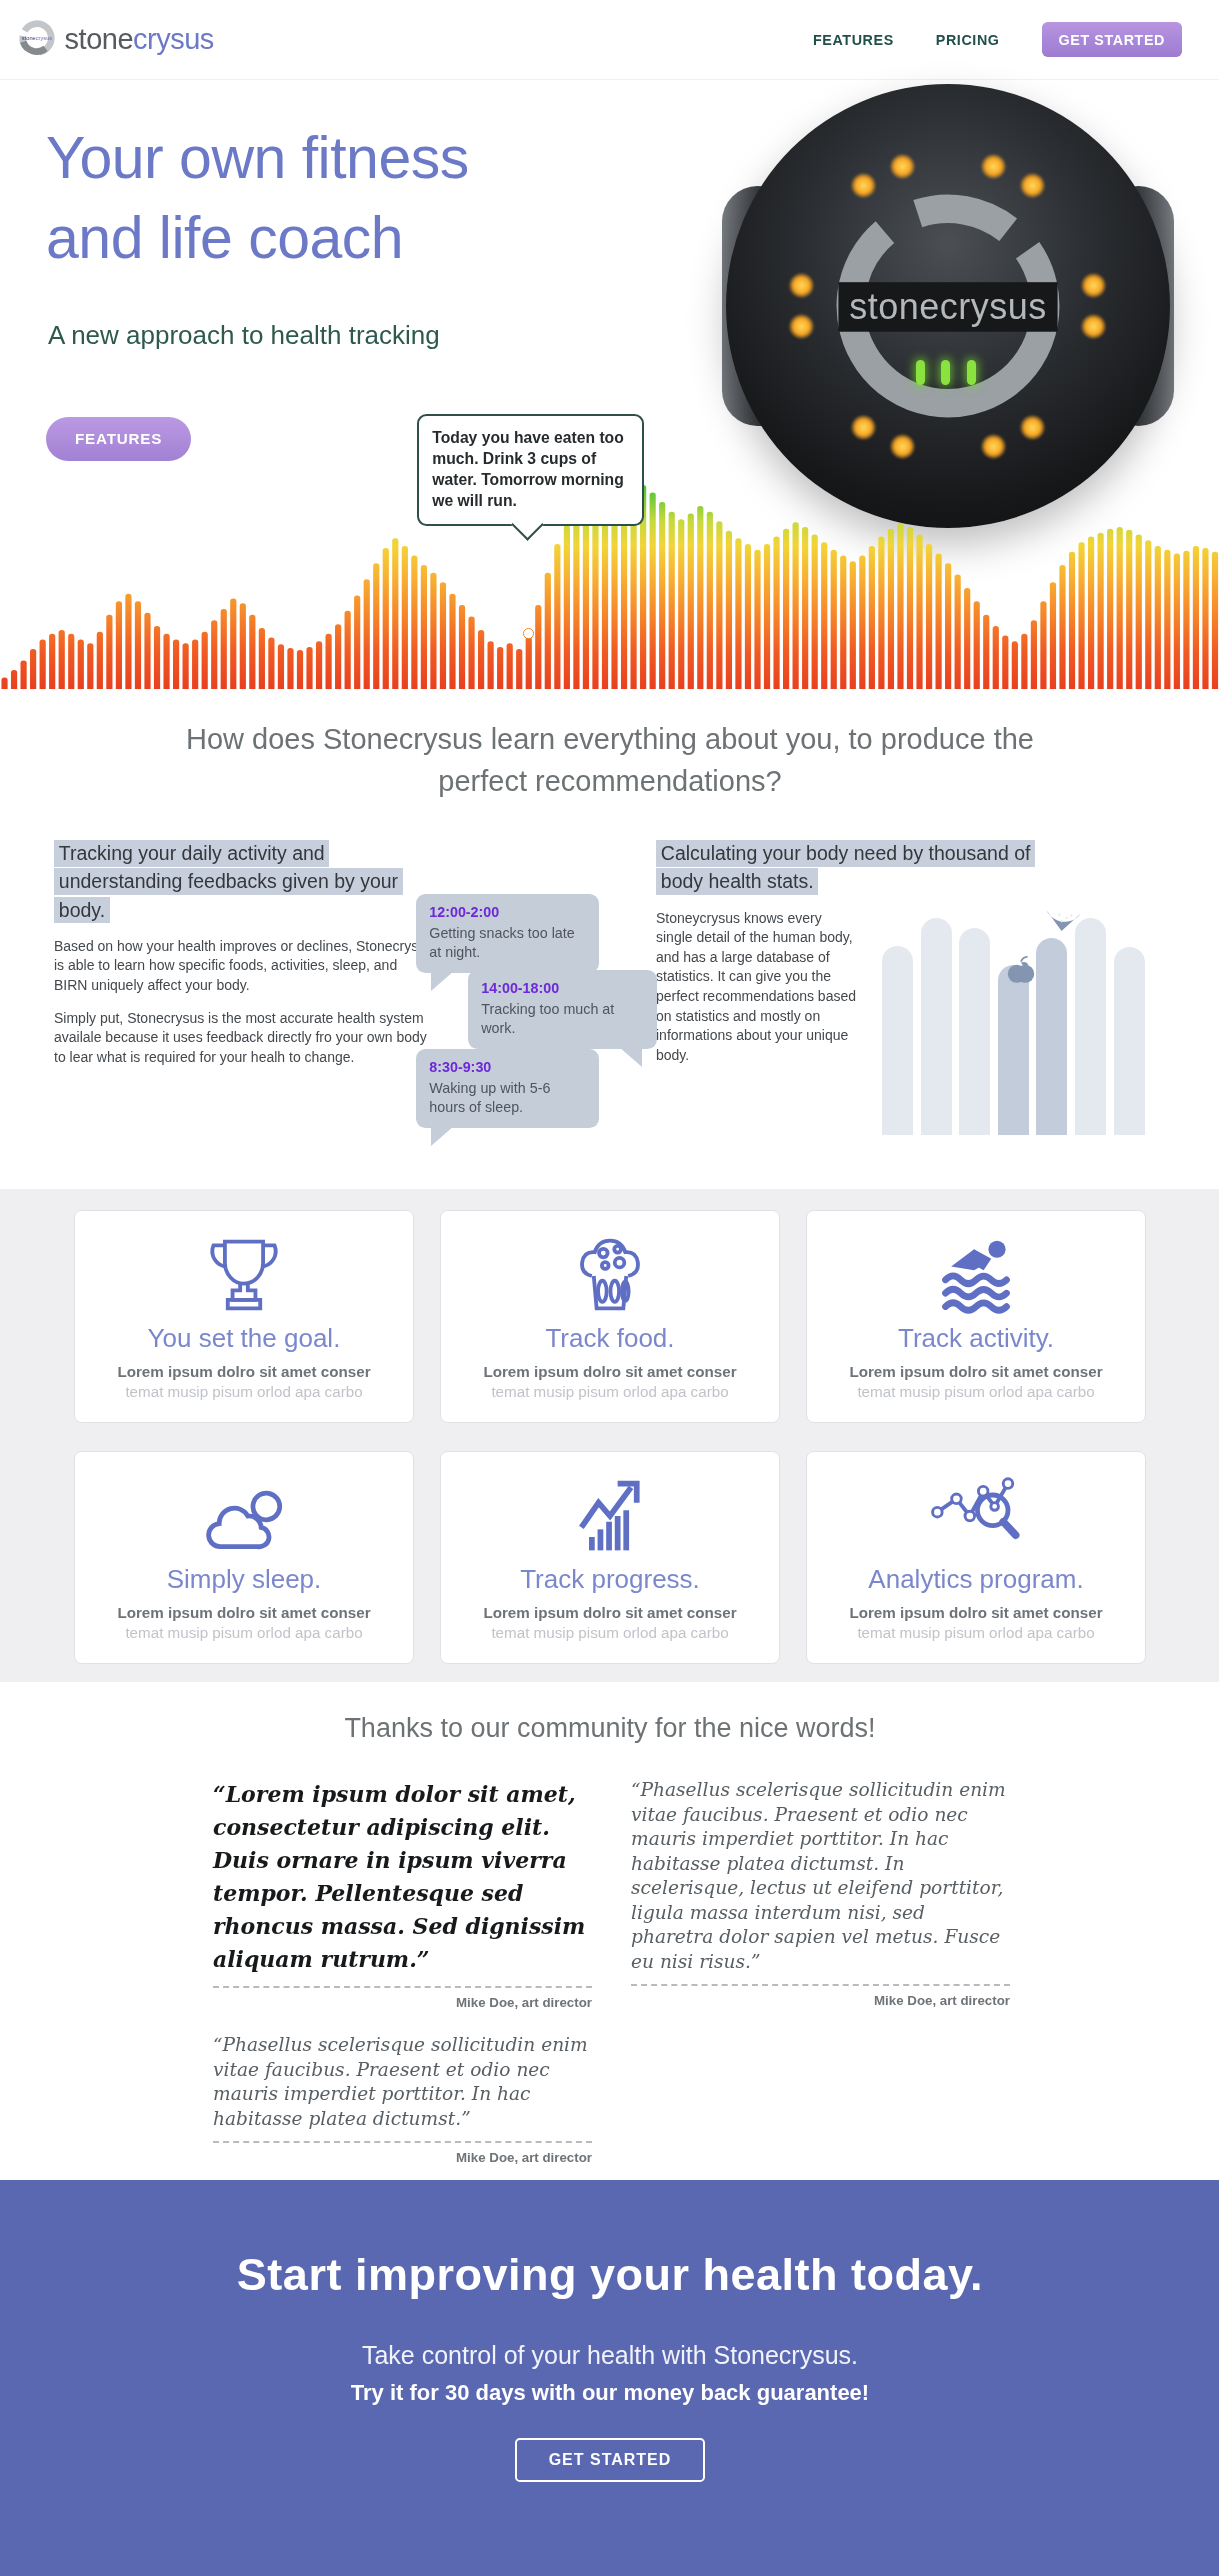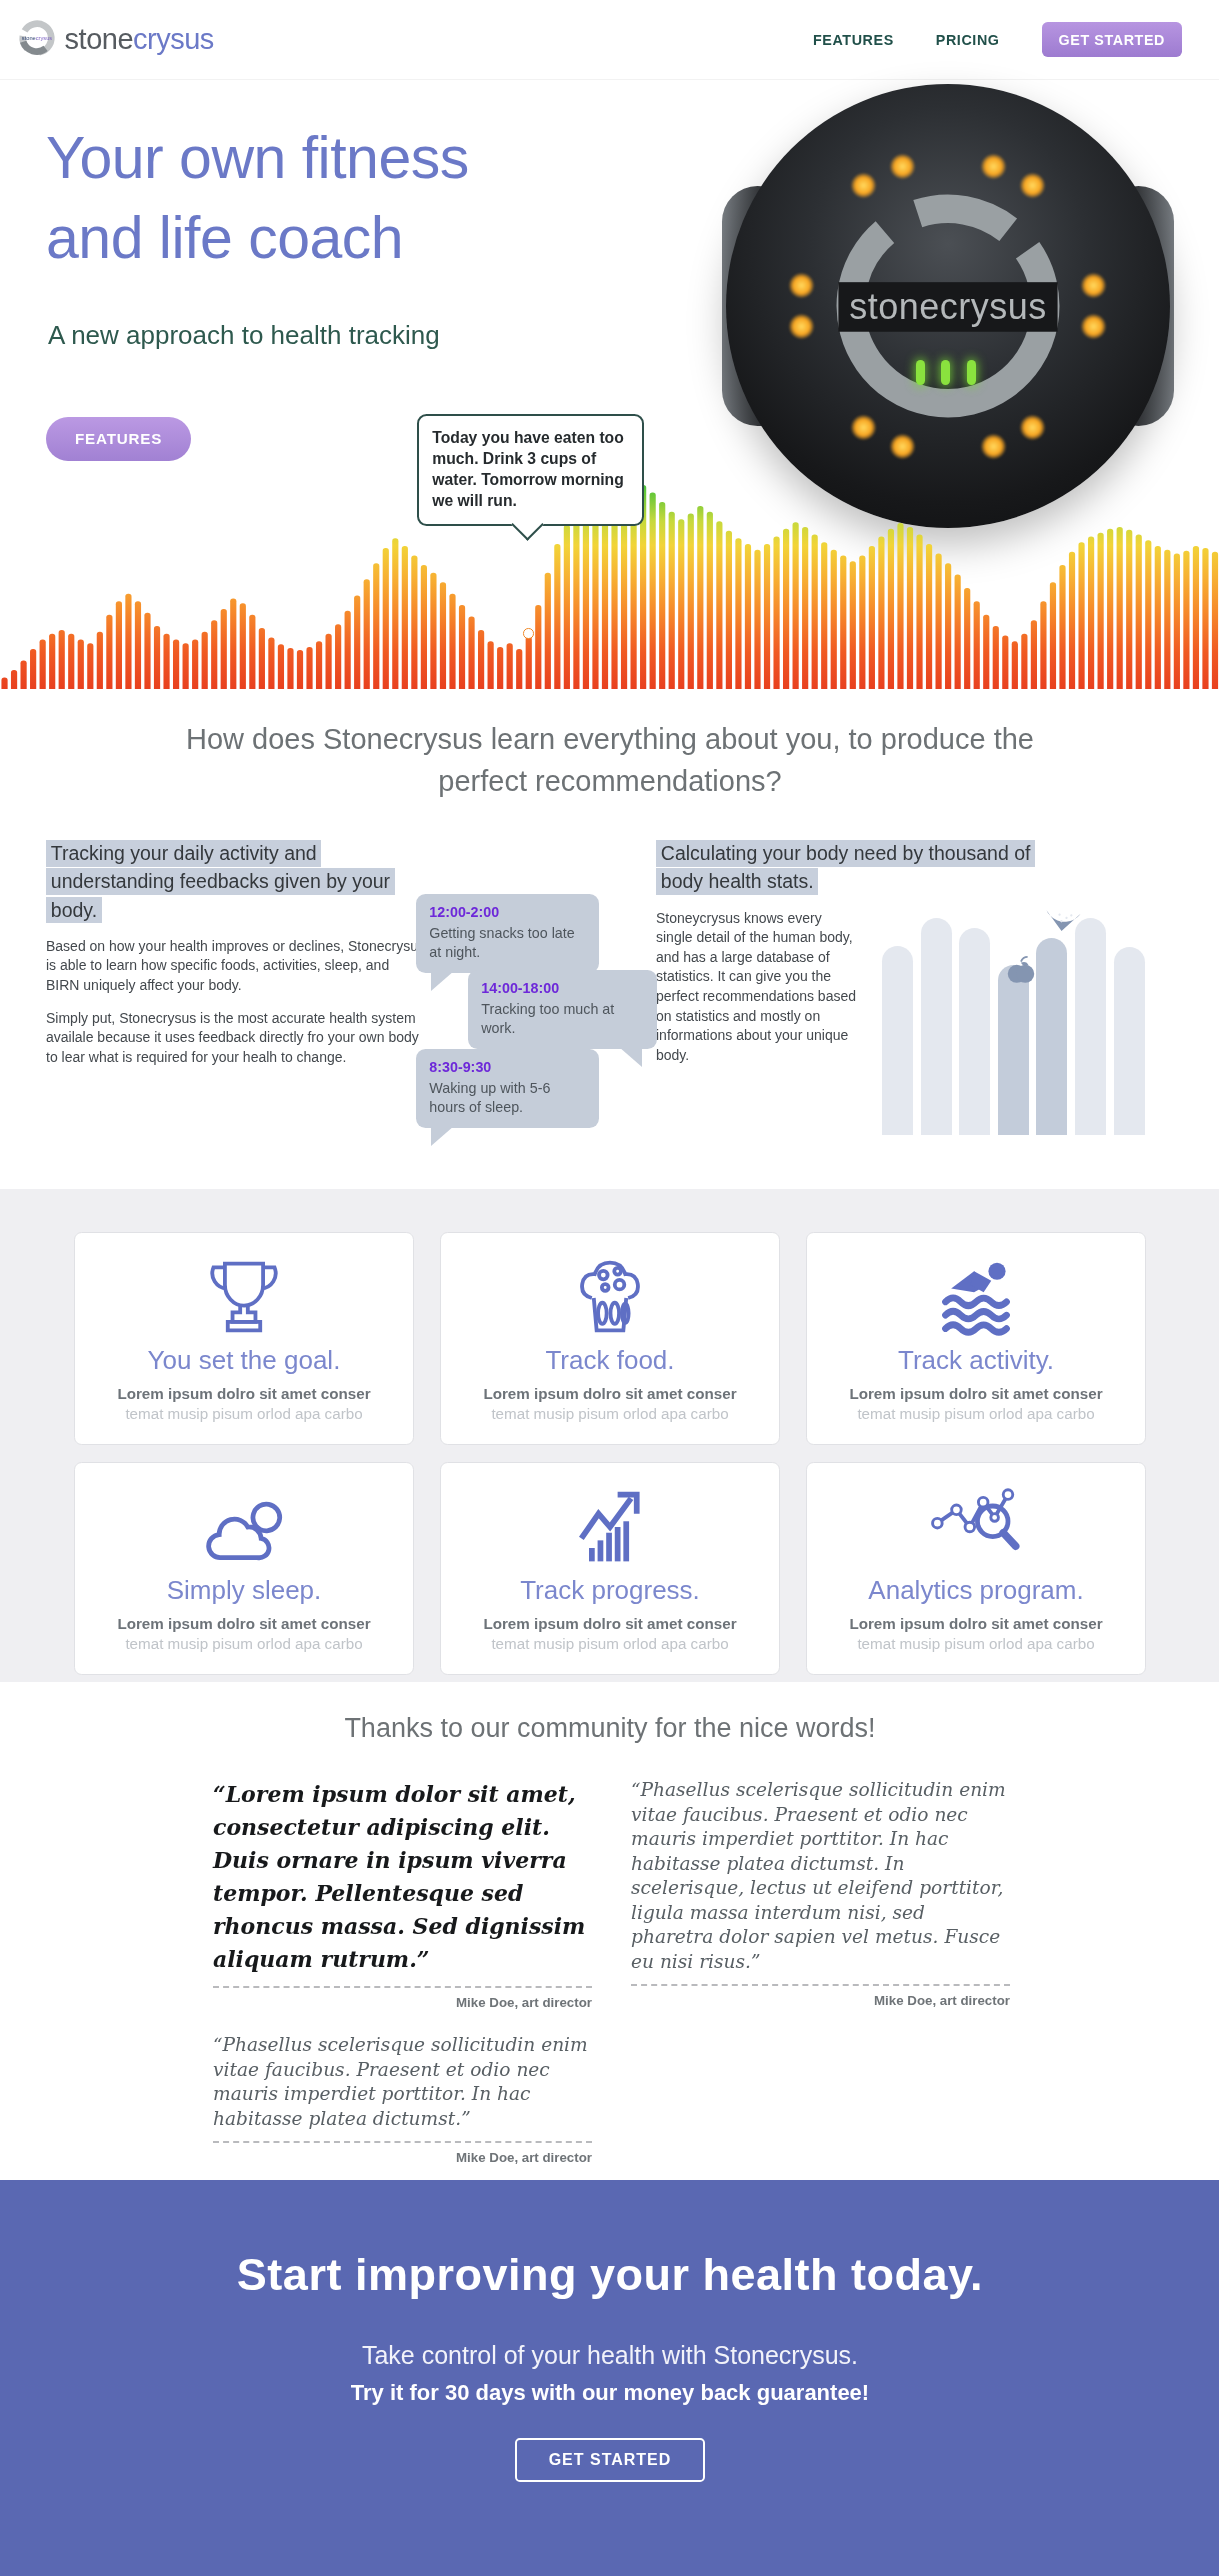--- a/index.html
+++ b/index.html
@@ -68,21 +68,21 @@
   .tooltip::after {
     content:""; position:absolute; left:97px; bottom:-12.4px; width:21px; height:21px;
     background:#fff; border-right:2.9px solid #2e4f4a; border-bottom:2.9px solid #2e4f4a;
     transform:rotate(45deg);
   }
   
   .learn { position:relative; height:500px; background:#fff; }
   .learn-heading { position:absolute; top:29px; left:0; right:0; margin:0 auto; width:858px;
     text-align:center; font-size:29px; line-height:1.45; font-weight:300; color:#6d7275; }
   .col-text { position:absolute; top:150px; }
-  .col-left  { left:46px;  width:379px; }
+  .col-left  { left:54px;  width:379px; }
   .col-right { left:656px; width:400px; }
   .hl-heading { font-size:19.5px; line-height:1.45; font-weight:400; color:#34383c; }
   .hl-heading .hl { background:#c7cfdc; padding:1.9px 4.8px 2.9px 4.8px;
     -webkit-box-decoration-break:clone; box-decoration-break:clone; }
   .col-para { margin-top:13px; font-size:14px; line-height:1.4; font-weight:500; color:#43484d; }
   .col-right .col-para { width:204px; }
   
   .bubbles { position:absolute; left:416px; top:205px; width:243px; height:286px; }
   .bubble { position:absolute; background:#c5cdd9; border-radius:9.5px; padding:9.5px 13.3px 11.4px 13.3px; }
   .bubble .time { font-size:14.3px; font-weight:700; color:#6d28d9; margin-bottom:4.8px; }
@@ -97,21 +97,21 @@
   
   .stats-bars { position:absolute; left:882px; top:225px; width:271px; height:221px;
     display:flex; align-items:flex-end; gap:7.6px; }
   .stat-bar { width:31px; border-radius:16px 16px 0 0; }
   .stat-bar.light { background:#e4e8ef; }
   .stat-bar.dark  { background:#c3ccda; }
   .fruit { position:absolute; z-index:2; }
   .fruit.apple { left:122px; top:40px; }
   .fruit.melon { left:160px; top:-7.6px; transform:rotate(18deg); }
   
-  .cards { height:493px; background:#efeff2; padding:43px 74px 0 74px;
+  .cards { height:493px; background:#efeff2; padding:21px 74px 0 74px;
     display:grid; grid-template-columns:repeat(3,1fr); column-gap:26px; row-gap:9.5px; }
   .card { background:#fff; border:1px solid #e0e1e5; border-radius:7.6px; height:213px;
     text-align:center; padding-top:19px; }
   .card .icon { height:91px; display:flex; align-items:center; justify-content:center; }
   .card .ctitle { font-size:26px; font-weight:400; color:#7b87cd; margin-top:1.9px; }
   .card .cline1 { margin-top:9.5px; font-size:15.2px; font-weight:600; color:#6d7379; }
   .card .cline2 { margin-top:2.9px; font-size:15.2px; font-weight:500; color:#c0c4c9; }
   
   .testimonials { position:relative; height:498px; background:#fff; }
   .t-heading { position:absolute; top:30.5px; left:0; right:0; text-align:center;

